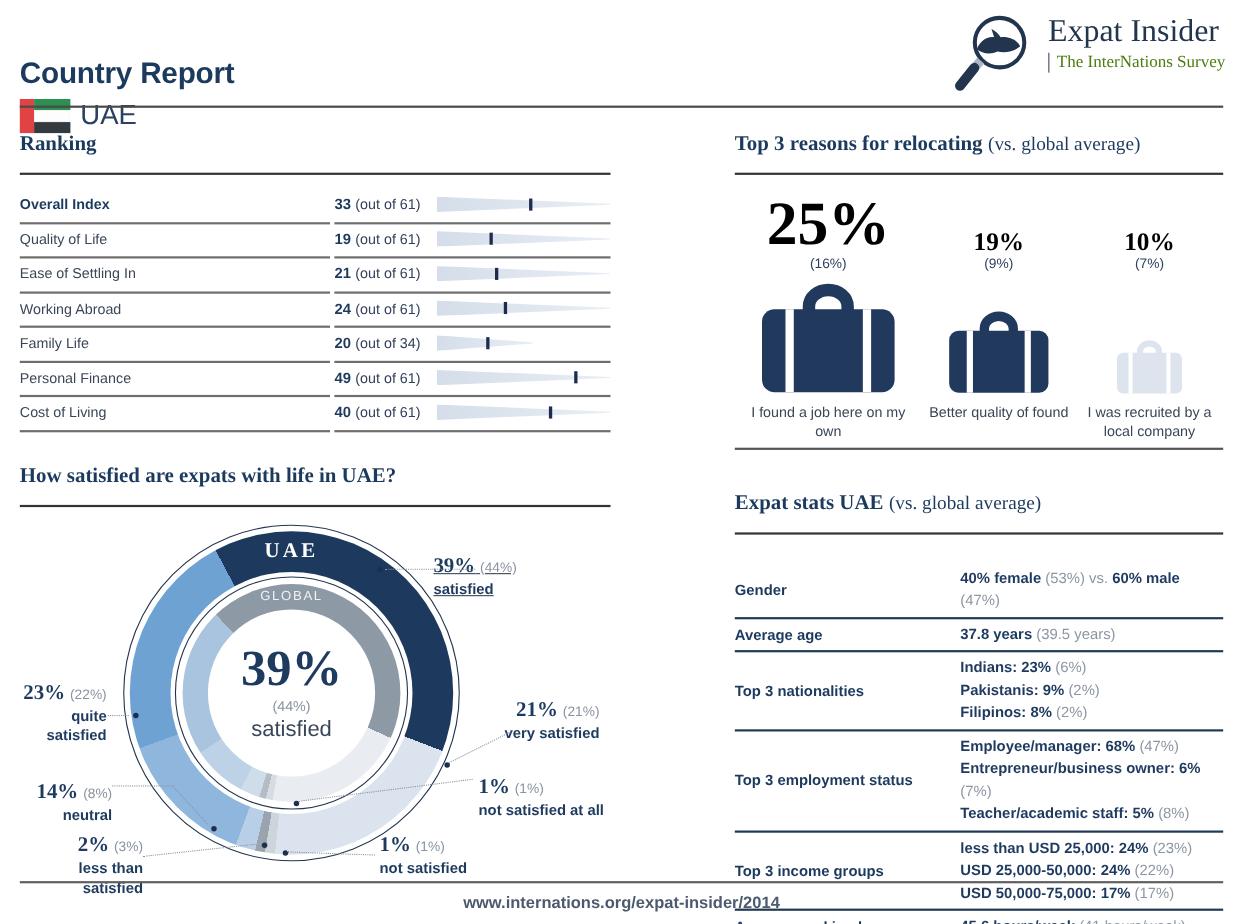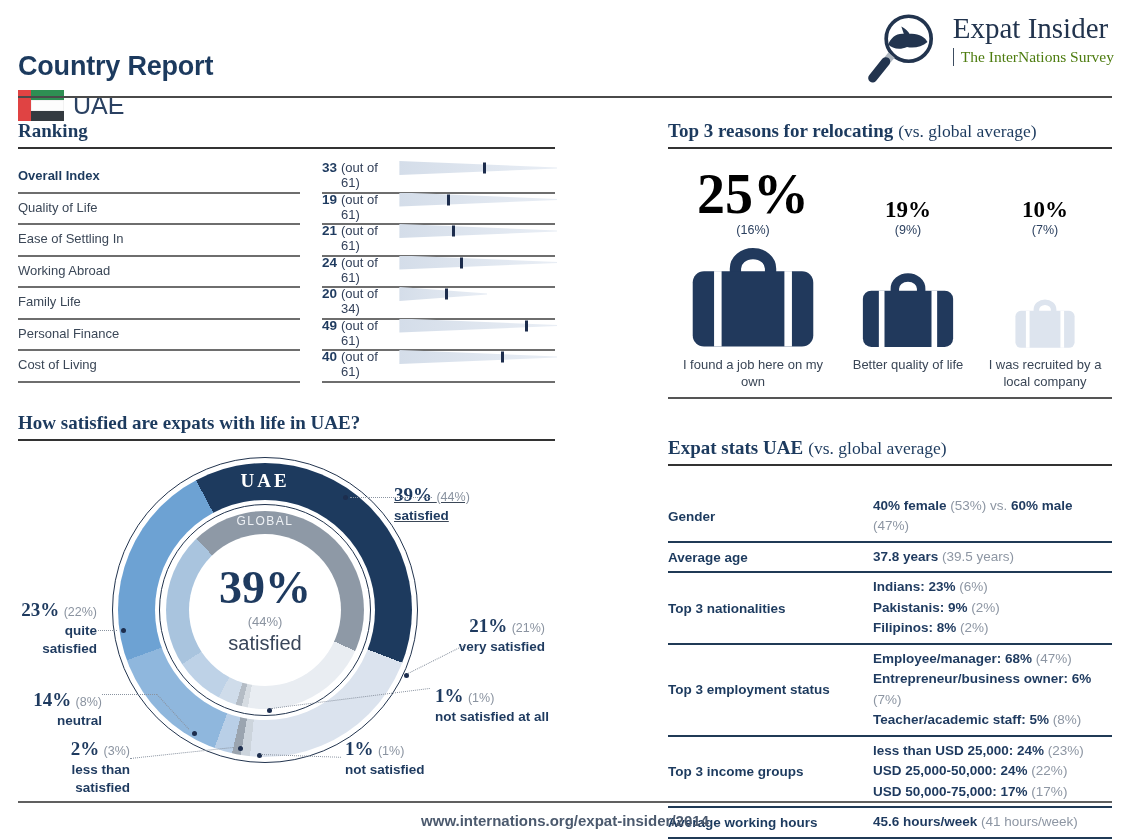--- a/index.html
+++ b/index.html
@@ -20,30 +20,30 @@
   .logo svg{width:96px;height:90px;}
   .logo-text{margin-top:6px;}
   .logo-title{font-family:"Liberation Serif",serif;font-size:29px;color:#22344e;}
   .logo-subtitle{font-family:"Liberation Serif",serif;font-size:15.5px;color:#4d7c0f;
                  border-left:1.5px solid #3c4c60;padding-left:7px;margin-top:3px;}
   .top-rule{position:absolute;left:18px;top:96px;width:1094px;height:2px;background:#4a4a4a;}
   
   .col-left{position:absolute;left:18px;top:112px;width:537px;}
   .col-right{position:absolute;left:668px;top:112px;width:444px;}
   h2{margin:8px 0 0 0;font-family:"Liberation Serif",serif;font-weight:bold;font-size:19px;
-     color:#1c3a5e;border-bottom:2px solid #333;padding-bottom:5px;}
+     color:#1c3a5e;border-bottom:2px solid #333;padding-bottom:15px;}
   .h2sub{font-weight:normal;font-size:17.5px;margin-left:5px;}
   
   .rank-rows{margin-top:12px;}
   .rank-row{display:flex;align-items:center;height:31.5px;}
   .rr-left{width:282px;border-bottom:2px solid #6e6e6e;height:100%;display:flex;align-items:center;
            font-size:13px;color:#3b4757;}
   .rr-left.bold{font-weight:bold;color:#1c3a5e;}
-  .rr-right{flex:1;margin-left:22px;border-bottom:2px solid #6e6e6e;height:100%;
-            display:flex;}
+  .rr-right{flex:1;margin-left:4px;border-bottom:2px solid #6e6e6e;height:100%;
+            display:flex;align-items:center;}
   .rk-num{font-weight:bold;font-size:13.5px;color:#1e3a5f;}
   .rk-suffix{font-size:13px;color:#33415a;margin-left:4px;}
   .wedge-zone{position:relative;width:158px;height:16px;margin-left:auto;}
   .wedge{position:absolute;left:0;top:1px;height:14px;
          background:linear-gradient(to right,#d4dde9,#e9eef5);
          clip-path:polygon(0 0,100% 47%,100% 53%,0 100%);}
   .tick{position:absolute;top:50%;transform:translateY(-50%);width:3px;height:11px;background:#1c2c4c;}
   
   .sat-section{margin-top:30px;}
   .sat-fig{position:relative;height:348px;margin-top:4px;}
@@ -293,21 +293,21 @@
             </div>
             <div class="r-global">(9%)</div>
             <div class="r-case">
               <svg viewBox="0 0 100 86">
                 <path d="M36 27 v-5 a14 12 0 0 1 28 0 v5" fill="none" stroke="currentColor" stroke-width="9"></path>
                 <rect x="2" y="24" width="96" height="60" rx="9" fill="currentColor"></rect>
                 <rect x="19" y="24" width="6" height="60" fill="#fff"></rect>
                 <rect x="75" y="24" width="6" height="60" fill="#fff"></rect>
               </svg>
             </div>
-            <div class="r-label">Better quality of life</div>
+            <div class="r-label">Better quality of found</div>
           </div>
 
           <div class="reason size-small">
             <div class="r-top">
               <div class="r-pct">10%</div>
             </div>
             <div class="r-global">(7%)</div>
             <div class="r-case">
               <svg viewBox="0 0 100 86">
                 <path d="M36 27 v-5 a14 12 0 0 1 28 0 v5" fill="none" stroke="currentColor" stroke-width="9"></path>

